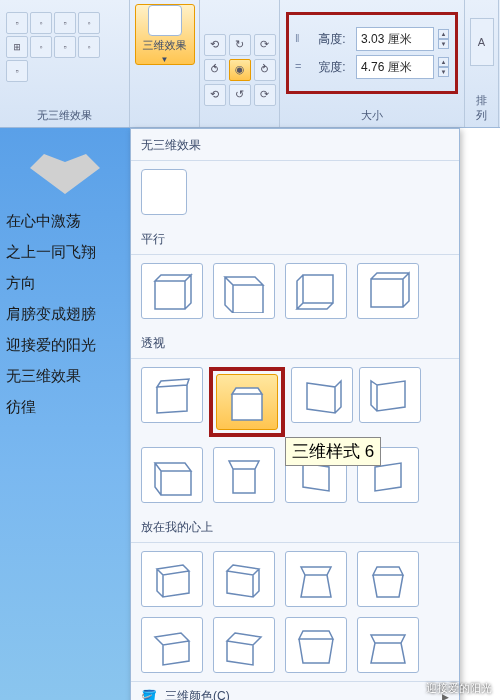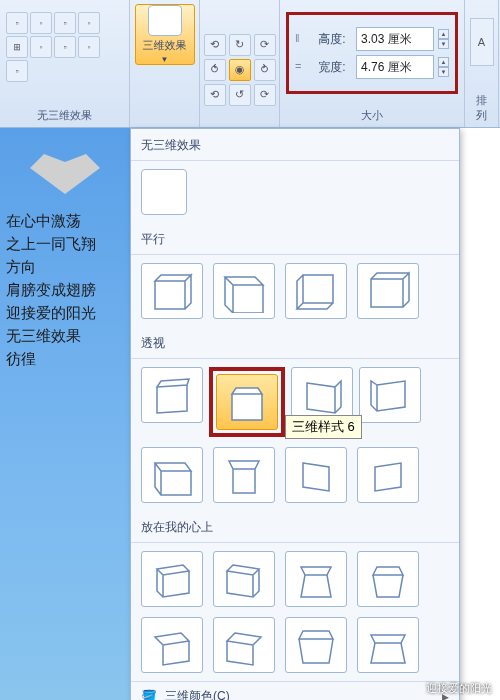--- a/index.html
+++ b/index.html
@@ -24,32 +24,32 @@
 .srow{display:flex;align-items:center;gap:4px;margin:4px 0}
 .srow .slbl{font-size:12px;color:#3a4a6a;width:44px;text-align:center}
 .srow .sicon{width:14px;height:14px;font-size:11px;color:#7a8aaa}
 .sinput{width:78px;height:24px;border:1px solid #a0b8d8;background:#fff;font-size:12px;padding:0 4px;color:#222}
 .spin{width:12px;display:flex;flex-direction:column}
 .spin div{height:10px;border:1px solid #a0b8d8;background:#e8f0fb;font-size:6px;text-align:center;line-height:8px;color:#556}
 .last-grp{width:34px;align-items:center}
 .txbtn{width:24px;height:48px;border:1px solid #b8c9de;background:#e8f0fb;margin-top:14px;font-size:11px;color:#556;display:flex;align-items:center;justify-content:center}
 .doc-area{position:absolute;top:128px;left:0;width:130px;height:572px;background:linear-gradient(#5aa0e8 0%,#7ab8f0 60%,#8ac5ee 100%);padding:8px 4px}
 .heart{width:70px;height:40px;background:#d0d0d0;margin:18px auto 18px;clip-path:polygon(50% 100%,0 35%,20% 0,50% 20%,80% 0,100% 35%)}
-.lyric{font-size:15px;color:#1a1a1a;margin:4px 2px;white-space:nowrap;font-family:Liberation Serif, serif}
+.lyric{font-size:15px;color:#1a1a1a;margin:12px 2px;white-space:nowrap;font-family:Liberation Serif, serif}
 .dropdown{position:absolute;top:128px;left:130px;width:330px;background:#f4f7fc;border:1px solid #9db8d9;box-shadow:2px 2px 6px rgba(0,0,0,0.25)}
 .ddhdr{font-size:12px;font-weight:normal;color:#3a4a6a;padding:8px 10px 6px;border-bottom:1px solid #d0dcec}
 .ddsec{padding:8px 10px}
 .none-box{width:46px;height:46px;border:1px solid #a0b8d8;background:#fff;border-radius:4px}
 .tgrid{display:grid;grid-template-columns:repeat(4,62px);gap:10px}
 .thumb{width:62px;height:56px;border:1px solid #a0b8d8;background:#fff;border-radius:3px;display:flex;align-items:center;justify-content:center;position:relative}
 .thumb svg{width:50px;height:44px}
 .persp-row{display:flex;gap:6px;align-items:flex-start}
 .hlbox{border:4px solid #a01818;padding:3px}
 .thumb.sel{background:linear-gradient(#ffe7a0,#ffc550);border-color:#e89b00}
-.tooltip{position:absolute;top:40px;left:68px;background:#ffffe1;border:1px solid #888;font-size:13px;padding:2px 6px;white-space:nowrap;z-index:10}
+.tooltip{position:absolute;top:62px;left:68px;background:#ffffe1;border:1px solid #888;font-size:17px;padding:2px 6px;white-space:nowrap;z-index:10}
 .ddfoot{border-top:1px solid #d0dcec}
 .ddfrow{display:flex;align-items:center;gap:8px;padding:6px 10px;font-size:12px;color:#3a4a6a}
 .ddfrow .ico{width:16px;height:16px;display:flex;align-items:center;justify-content:center;font-size:13px}
 .ddfrow .chev{margin-left:auto;font-size:9px;color:#666}
 .wm{position:absolute;bottom:4px;right:8px;font-size:11px;color:#fff;text-shadow:0 0 3px #000;z-index:20}
 </style>
 </head>
 <body>
 
 <div class="ribbon">

